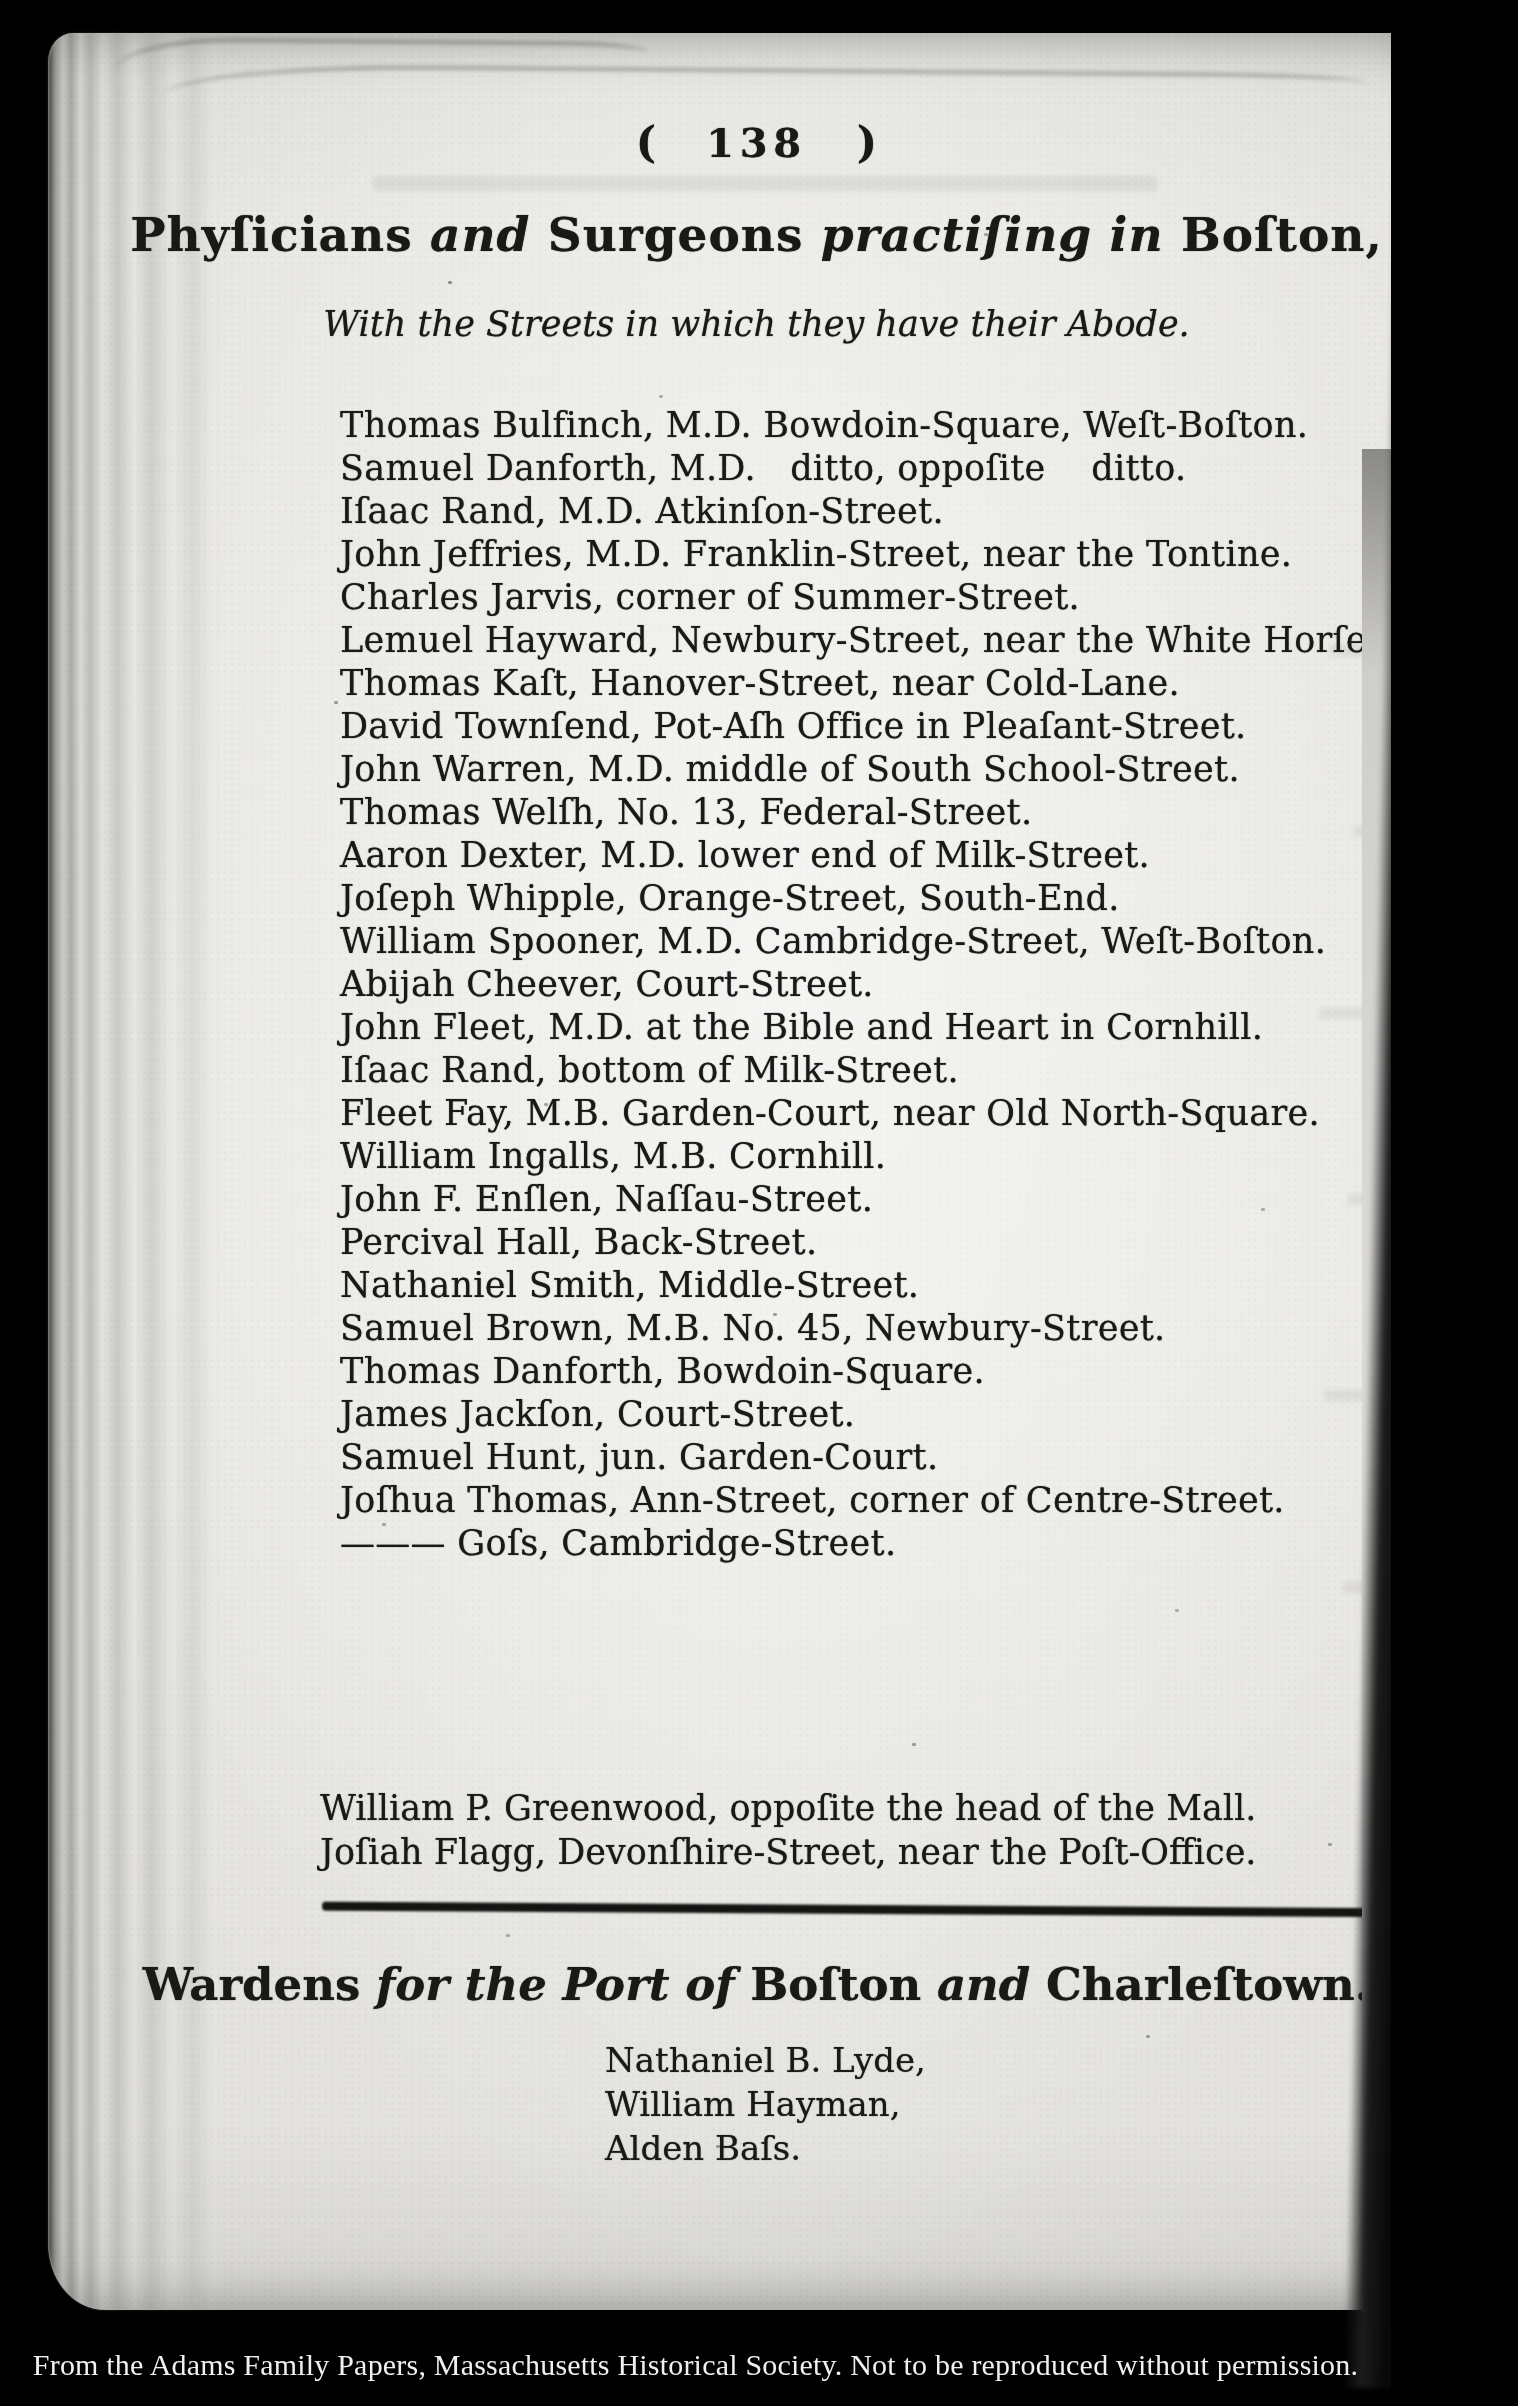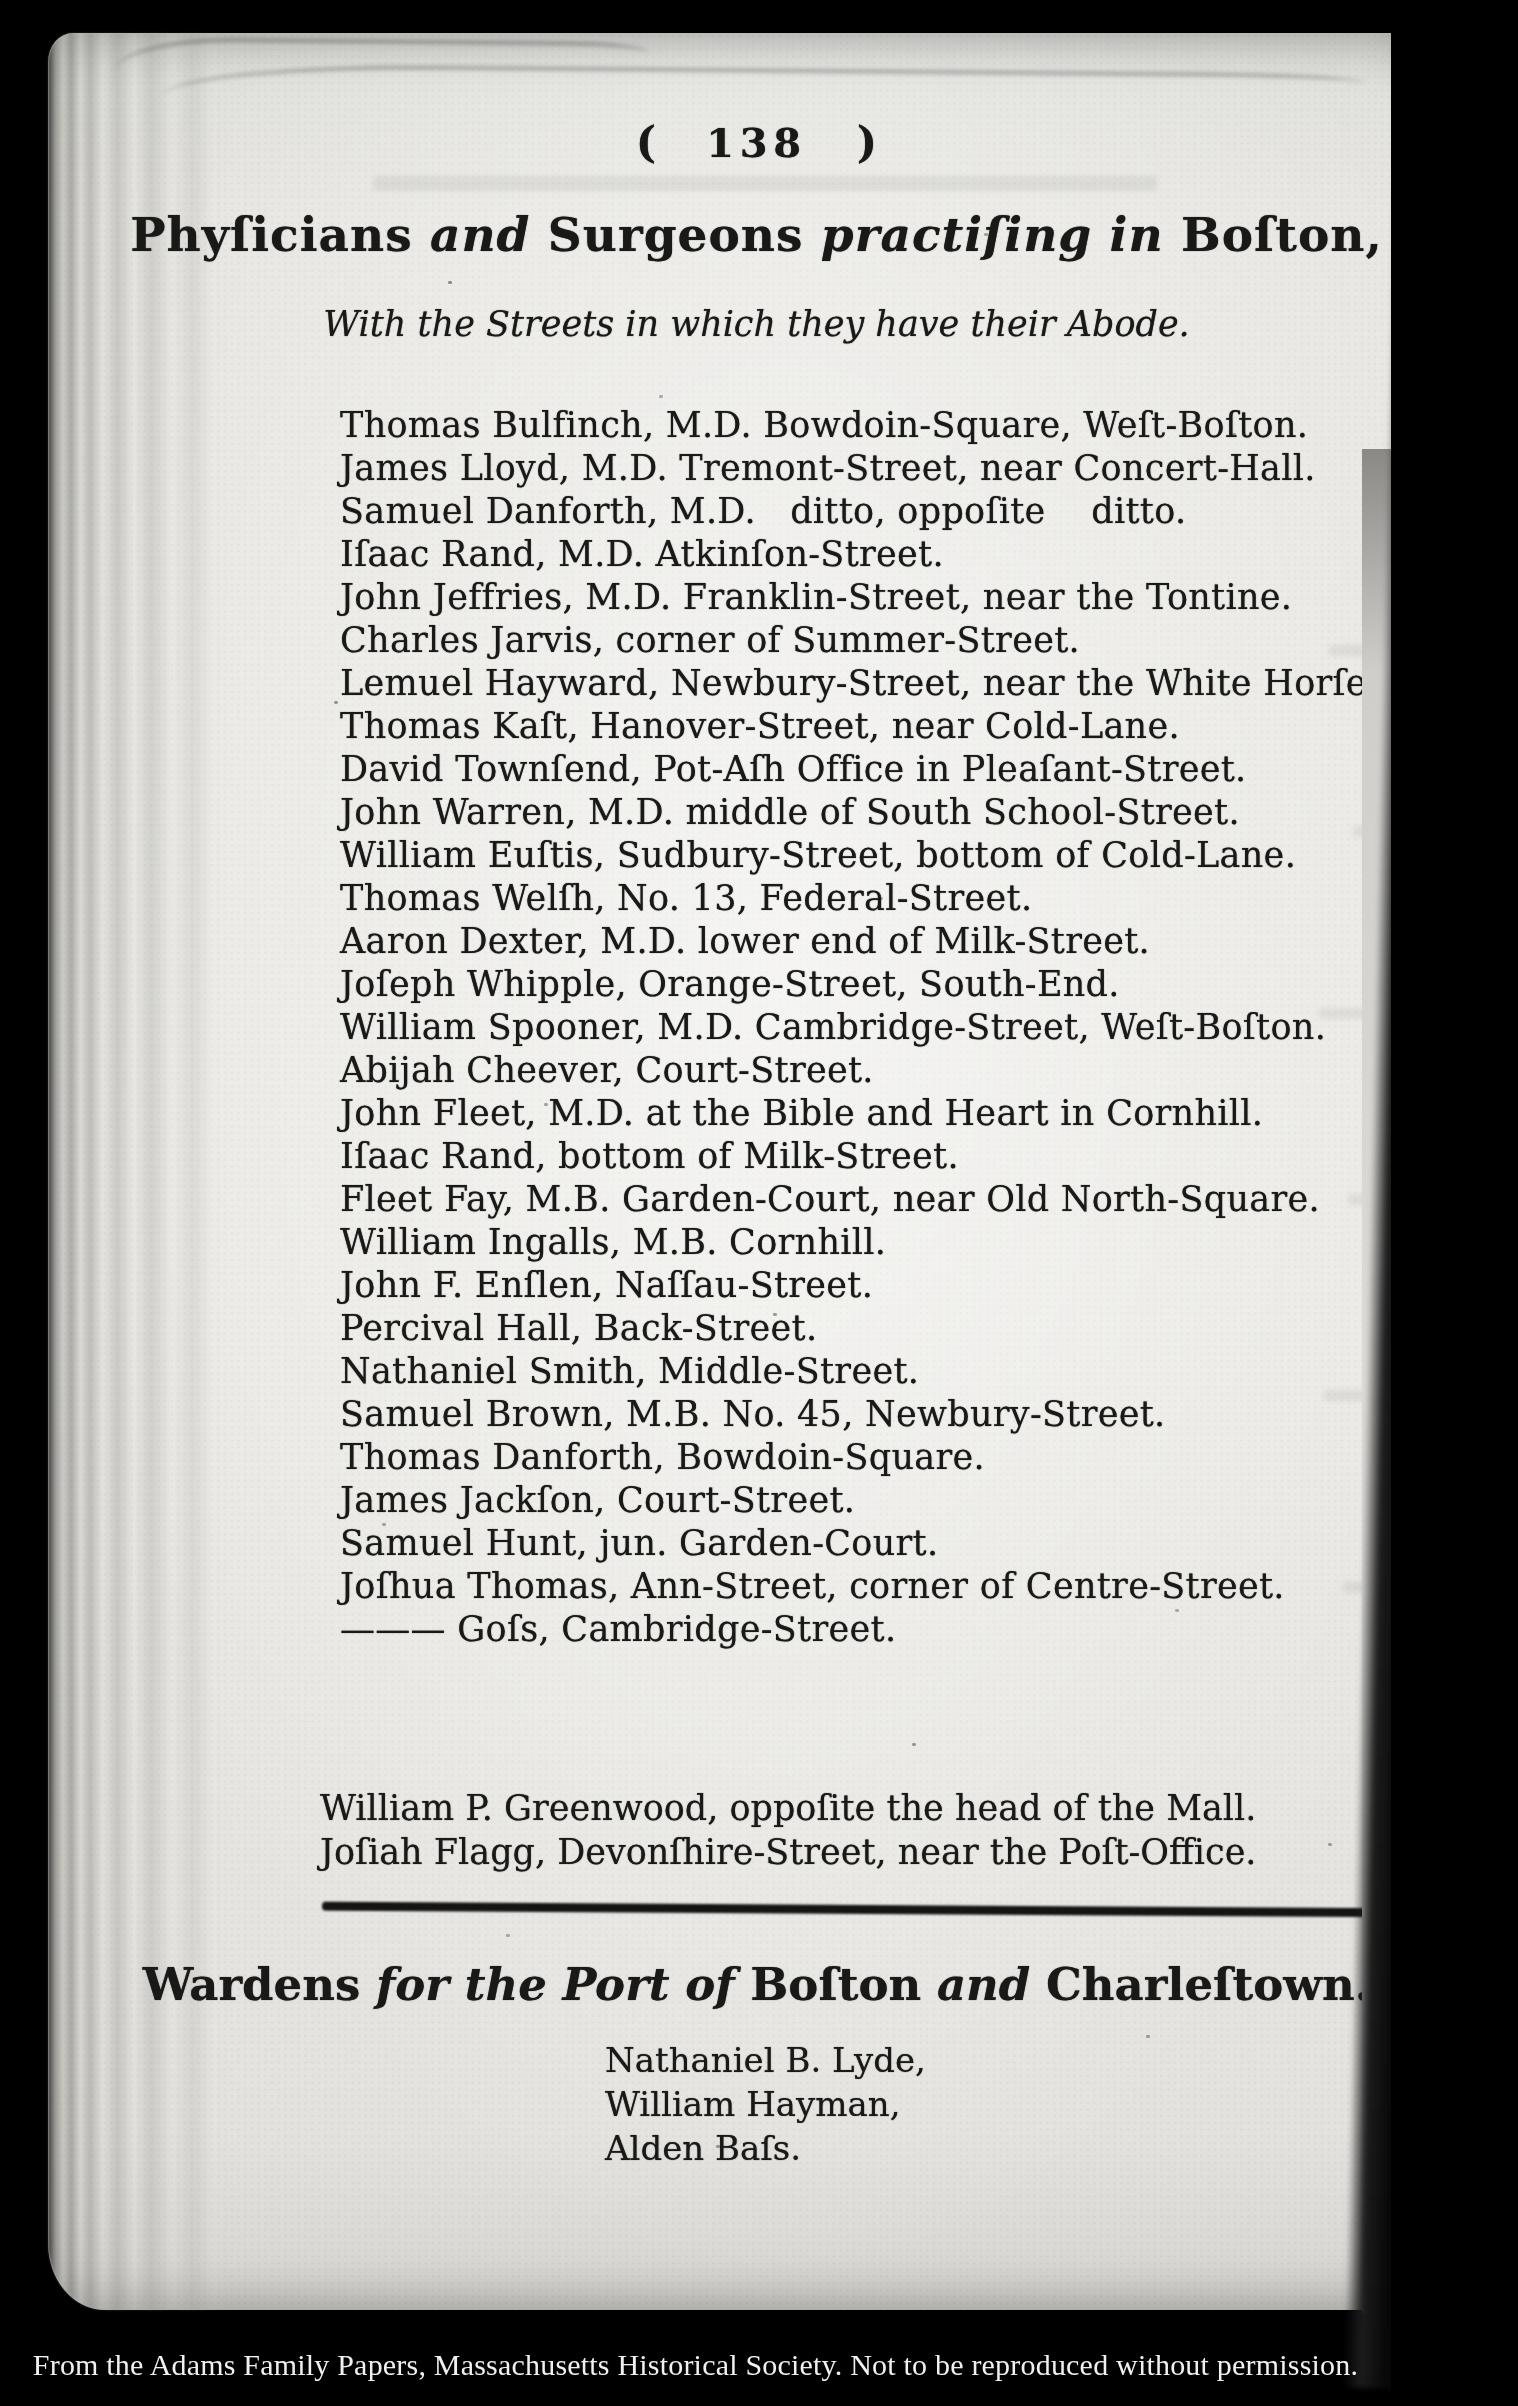--- a/index.html
+++ b/index.html
@@ -131,30 +131,28 @@
       </div>
 
       <div class="title">
         <span>Phyſicians </span><span class="it">and</span><span> Surgeons </span><span class="it">practiſing in</span><span> Boſton,</span>
       </div>
 
       <div class="subtitle">With the Streets in which they have their Abode.</div>
 
       <div class="list">
         <div class="entry">Thomas Bulfinch, M.D. Bowdoin-Square, Weſt-Boſton.</div>
-        <div class="entry">James Lloyd, M.D. Tremont-Street, near Concert-Hall.</div>
         <div class="entry">Samuel Danforth, M.D.   ditto, oppoſite    ditto.</div>
         <div class="entry">Iſaac Rand, M.D. Atkinſon-Street.</div>
         <div class="entry">John Jeffries, M.D. Franklin-Street, near the Tontine.</div>
         <div class="entry">Charles Jarvis, corner of Summer-Street.</div>
         <div class="entry">Lemuel Hayward, Newbury-Street, near the White Horſe.</div>
         <div class="entry">Thomas Kaſt, Hanover-Street, near Cold-Lane.</div>
         <div class="entry">David Townſend, Pot-Aſh Office in Pleaſant-Street.</div>
         <div class="entry">John Warren, M.D. middle of South School-Street.</div>
-        <div class="entry">William Euſtis, Sudbury-Street, bottom of Cold-Lane.</div>
         <div class="entry">Thomas Welſh, No. 13, Federal-Street.</div>
         <div class="entry">Aaron Dexter, M.D. lower end of Milk-Street.</div>
         <div class="entry">Joſeph Whipple, Orange-Street, South-End.</div>
         <div class="entry">William Spooner, M.D. Cambridge-Street, Weſt-Boſton.</div>
         <div class="entry">Abijah Cheever, Court-Street.</div>
         <div class="entry">John Fleet, M.D. at the Bible and Heart in Cornhill.</div>
         <div class="entry">Iſaac Rand, bottom of Milk-Street.</div>
         <div class="entry">Fleet Fay, M.B. Garden-Court, near Old North-Square.</div>
         <div class="entry">William Ingalls, M.B. Cornhill.</div>
         <div class="entry">John F. Enſlen, Naſſau-Street.</div>

